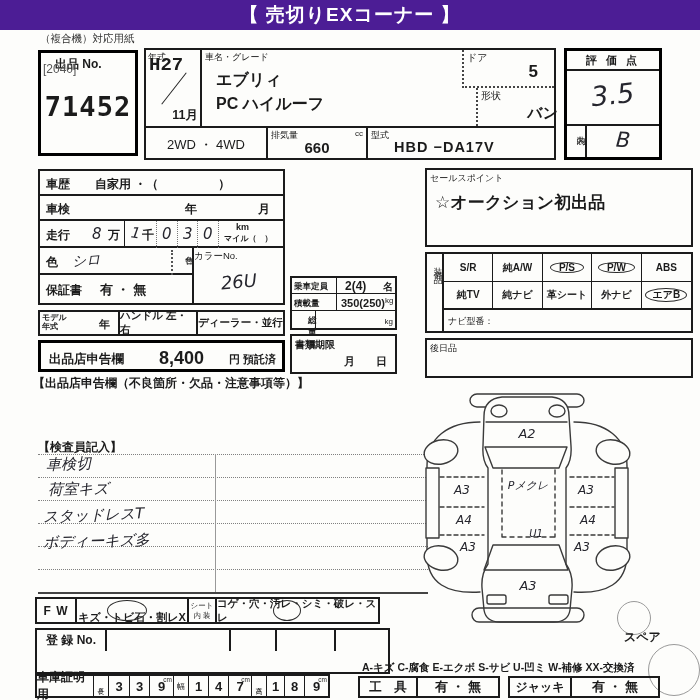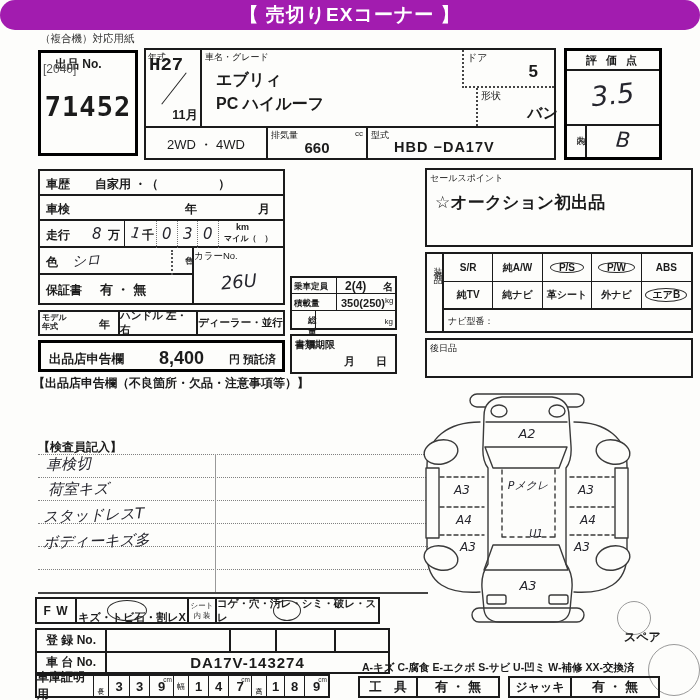--- a/index.html
+++ b/index.html
@@ -19,21 +19,21 @@
   .oval::after { content:""; position:absolute; left:-3px; right:-3px; top:1px; bottom:1px; border:1.6px solid #2c2c2c; border-radius:50%; pointer-events:none; }
   .circle-mark { border:1.6px solid #2c2c2c; border-radius:50%; }
   .gray-circle { border:1.5px solid #9a9a9a; border-radius:50%; }
   .vline { background:#1b1b1b; }
 </style>
 </head>
 <body>
 
 <div id="page">
 
-  <div class="abs" style="left:0;top:0;width:700px;height:30px;background:#a21caf;border-radius:15px;">
+  <div class="abs" style="left:0;top:0;width:700px;height:30px;background:#4c1d95;">
     <div style="color:#fff;font-weight:bold;font-size:19px;text-align:center;line-height:30px;letter-spacing:1px;">【 売切りEXコーナー 】</div>
   </div>
   <div class="abs" style="left:40px;top:32px;font-size:10.5px;color:#333;">（複合機）対応用紙</div>
 
   <div class="abs b3" style="left:38px;top:50px;width:100px;height:106px;">
     <div class="abs bold" style="left:14px;top:3px;font-size:12px;">出品 No.</div>
     <div class="abs" style="left:2px;top:9px;font-size:12px;color:#555;">[2040]</div>
     <div class="abs" style="left:0;top:38px;width:94px;text-align:center;font-family:'DejaVu Sans Mono',monospace;font-weight:bold;font-size:27px;letter-spacing:1px;">71452</div>
   </div>
 
@@ -271,24 +271,20 @@
     <div class="abs circle-mark" style="left:236px;top:1px;width:28px;height:21px;"></div>
   </div>
 
   <div class="abs b2" style="left:35px;top:628px;width:355px;height:46px;">
     <div class="abs" style="left:0;top:0;width:351px;height:21px;">
       <div class="abs ctr bold" style="left:0;top:0;width:70px;height:21px;border-right:2px solid #1b1b1b;font-size:12px;">登 録 No.</div>
       <div class="abs vline" style="left:192px;top:0;width:1.5px;height:21px;"></div>
       <div class="abs vline" style="left:238px;top:0;width:1.5px;height:21px;"></div>
       <div class="abs vline" style="left:297px;top:0;width:1.5px;height:21px;"></div>
     </div>
-    <div class="abs" style="left:0;top:21px;width:351px;height:21px;border-top:2px solid #1b1b1b;">
-      <div class="abs ctr bold" style="left:0;top:0;width:70px;height:19px;border-right:2px solid #1b1b1b;font-size:12px;">車 台 No.</div>
-      <div class="abs ctr bold" style="left:70px;top:0;width:281px;height:19px;font-size:15px;letter-spacing:1px;">DA17V-143274</div>
-    </div>
   </div>
 
   <div class="abs b2" style="left:35px;top:674px;width:295px;height:24px;display:flex;">
     <div class="ctr bold" style="width:57px;border-right:1.2px solid #1b1b1b;font-size:12px;">車庫証明用</div>
     <div class="ctr vert" style="width:15px;border-right:1.2px solid #1b1b1b;font-size:7px;">長さ</div>
     <div class="ctr bold" style="width:21px;border-right:1.2px solid #1b1b1b;font-size:13px;">3</div>
     <div class="ctr bold" style="width:20px;border-right:1.2px solid #1b1b1b;font-size:13px;">3</div>
     <div class="ctr bold" style="width:24px;border-right:1.2px solid #1b1b1b;font-size:13px;position:relative;">
         <span>9</span>
         <span class="abs" style="right:1px;top:0;font-size:6.5px;font-weight:normal;">cm</span>

